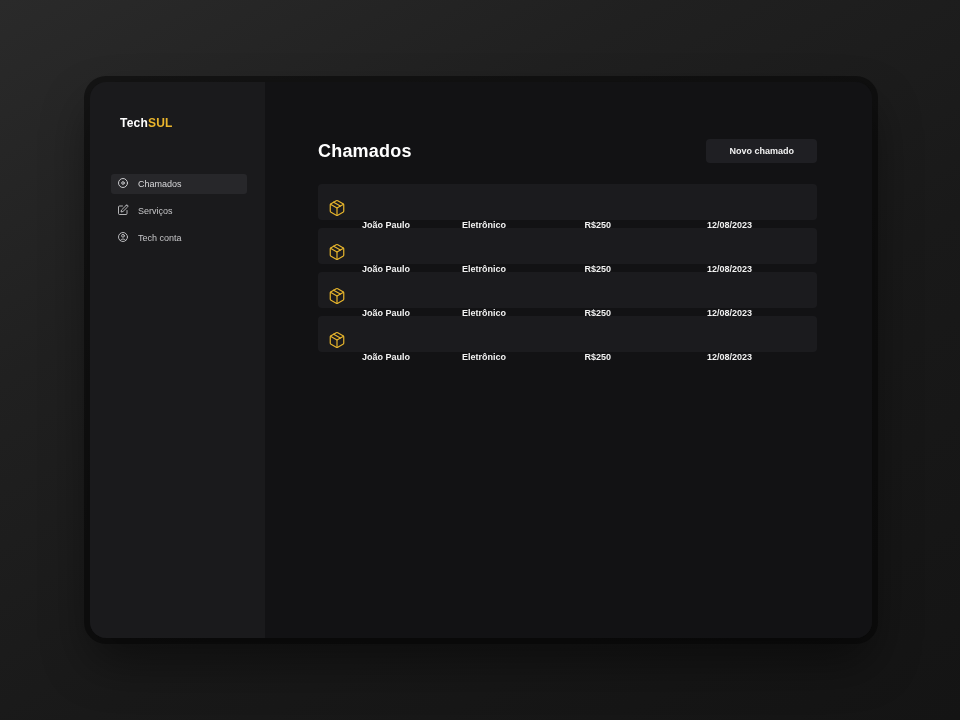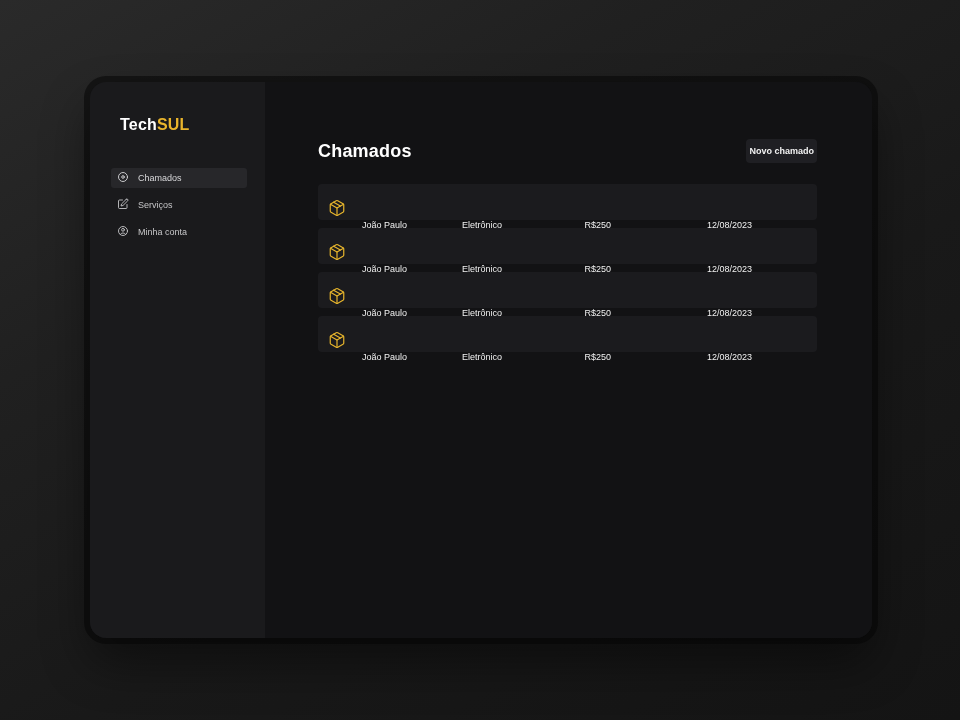--- a/index.html
+++ b/index.html
@@ -23,25 +23,25 @@
 
   
   .sidebar {
     width: 175px;
     height: 100%;
     background: #1a1a1c;
     flex-shrink: 0;
     padding: 34px 26px 0 30px;
   }
   .logo {
-    font-size: 16px;
+    font-size: 12px;
     font-weight: bold;
     color: #ffffff;
     letter-spacing: 0.2px;
-    margin-bottom: 34px;
+    margin-bottom: 44px;
   }
   .logo .accent { color: #eab52c; }
 
   .nav-item {
     display: flex;
     align-items: center;
     gap: 9px;
     height: 20px;
     padding: 0 6px;
     margin: 0 -8px 7px -9px;
@@ -82,39 +82,39 @@
     color: #ffffff;
     letter-spacing: 0.2px;
   }
   .new-btn {
     background: #1f1f23;
     color: #f2f2f2;
     border: none;
     font-family: inherit;
     font-size: 9px;
     font-weight: bold;
-    padding: 7px 3px;
+    padding: 7px 23px;
     border-radius: 4px;
     cursor: pointer;
   }
 
   .rows { display: flex; flex-direction: column; gap: 8px; }
   .row {
     height: 36px;
     background: #1b1b1e;
     border-radius: 4px;
     display: grid;
     grid-template-columns: 34px 100px 1fr 1fr 100px;
     align-items: center;
     padding: 0 10px;
     cursor: pointer;
   }
   .row .cell {
     font-size: 9px;
-    font-weight: normal;
+    font-weight: bold;
     color: #f2f2f2;
     white-space: nowrap;
     margin-top: 36px;
   }
   .cell-product, .cell-price { text-align: left; }
   .cell-date { }
   .pkg-icon svg {
     width: 18px; height: 18px;
     stroke: #e6b42c;
     fill: none;
@@ -157,21 +157,21 @@
       </div>
 
       <div class="nav-item">
         <span>
           <svg viewBox="0 0 24 24">
               <circle cx="12" cy="12" r="9"></circle>
               <circle cx="12" cy="9.6" r="2.8"></circle>
               <path d="M6.6 18.6a6.3 6.3 0 0 1 10.8 0"></path>
             </svg>
         </span>
-        <span>Minha conta</span>
+        <span>Tech conta</span>
       </div>
     </nav>
   </aside>
 
   <main class="main">
     <div class="main-header">
       <h1 class="page-title">Chamados</h1>
       <button class="new-btn">Novo chamado</button>
     </div>
 

